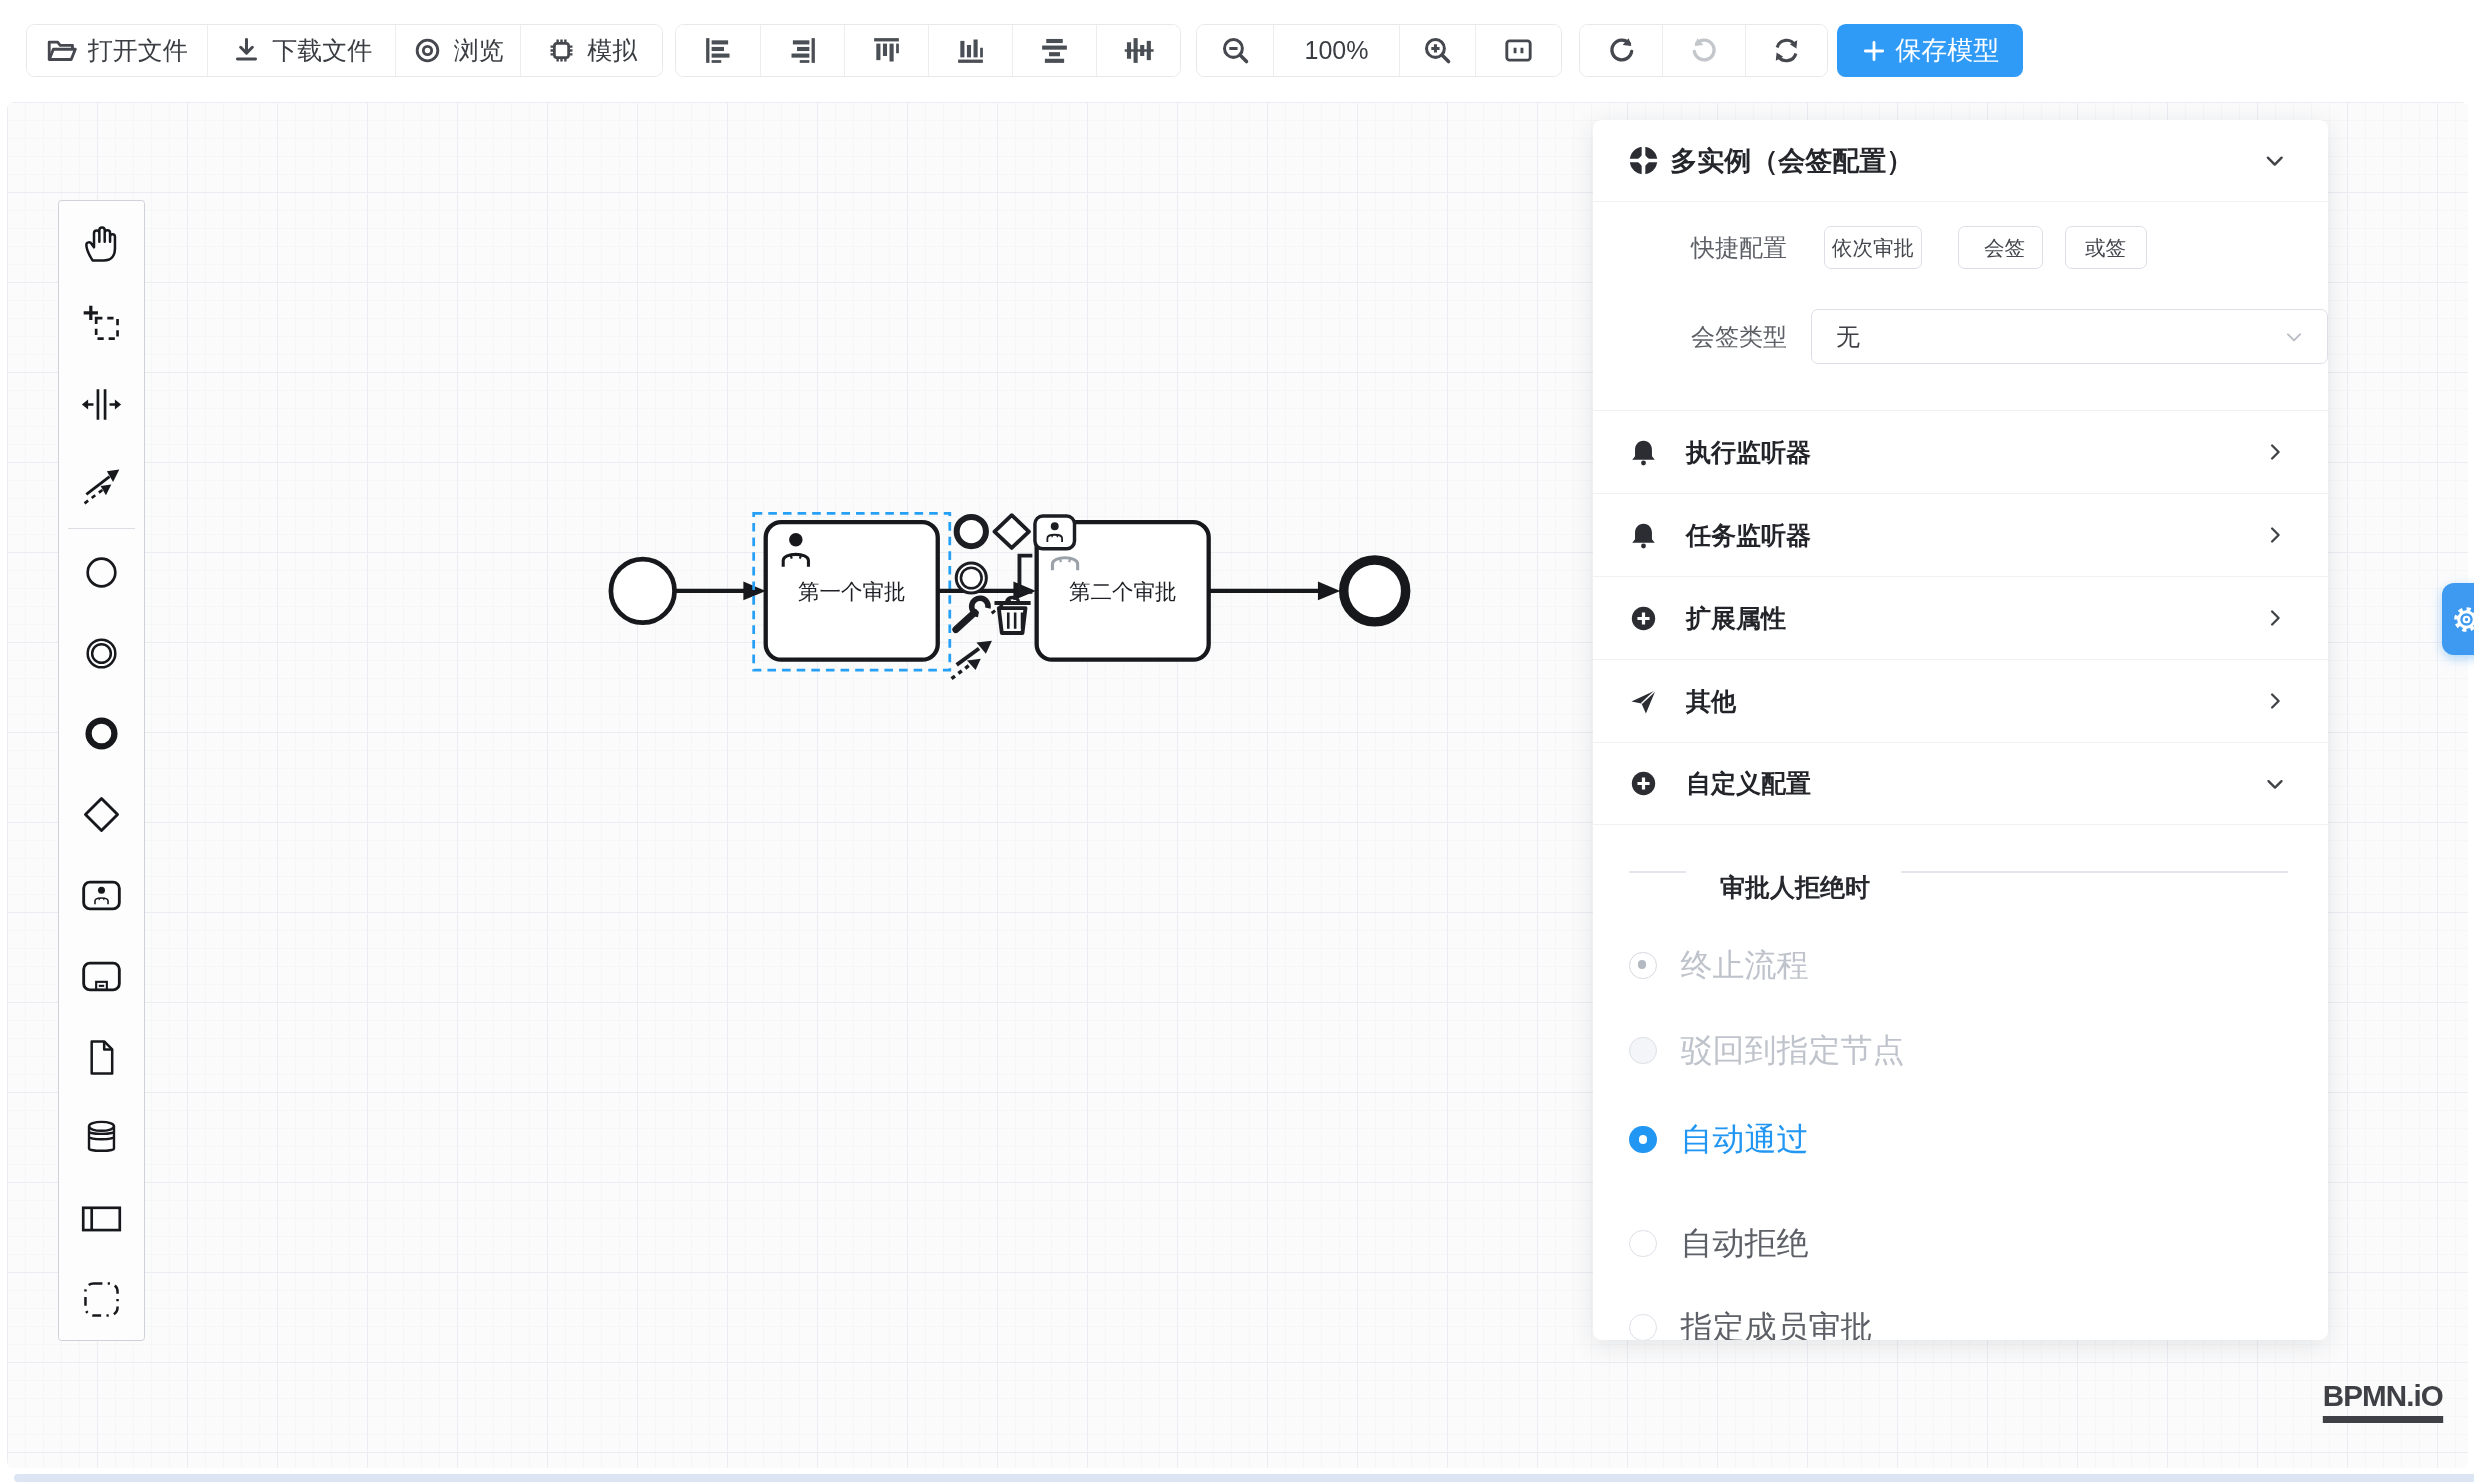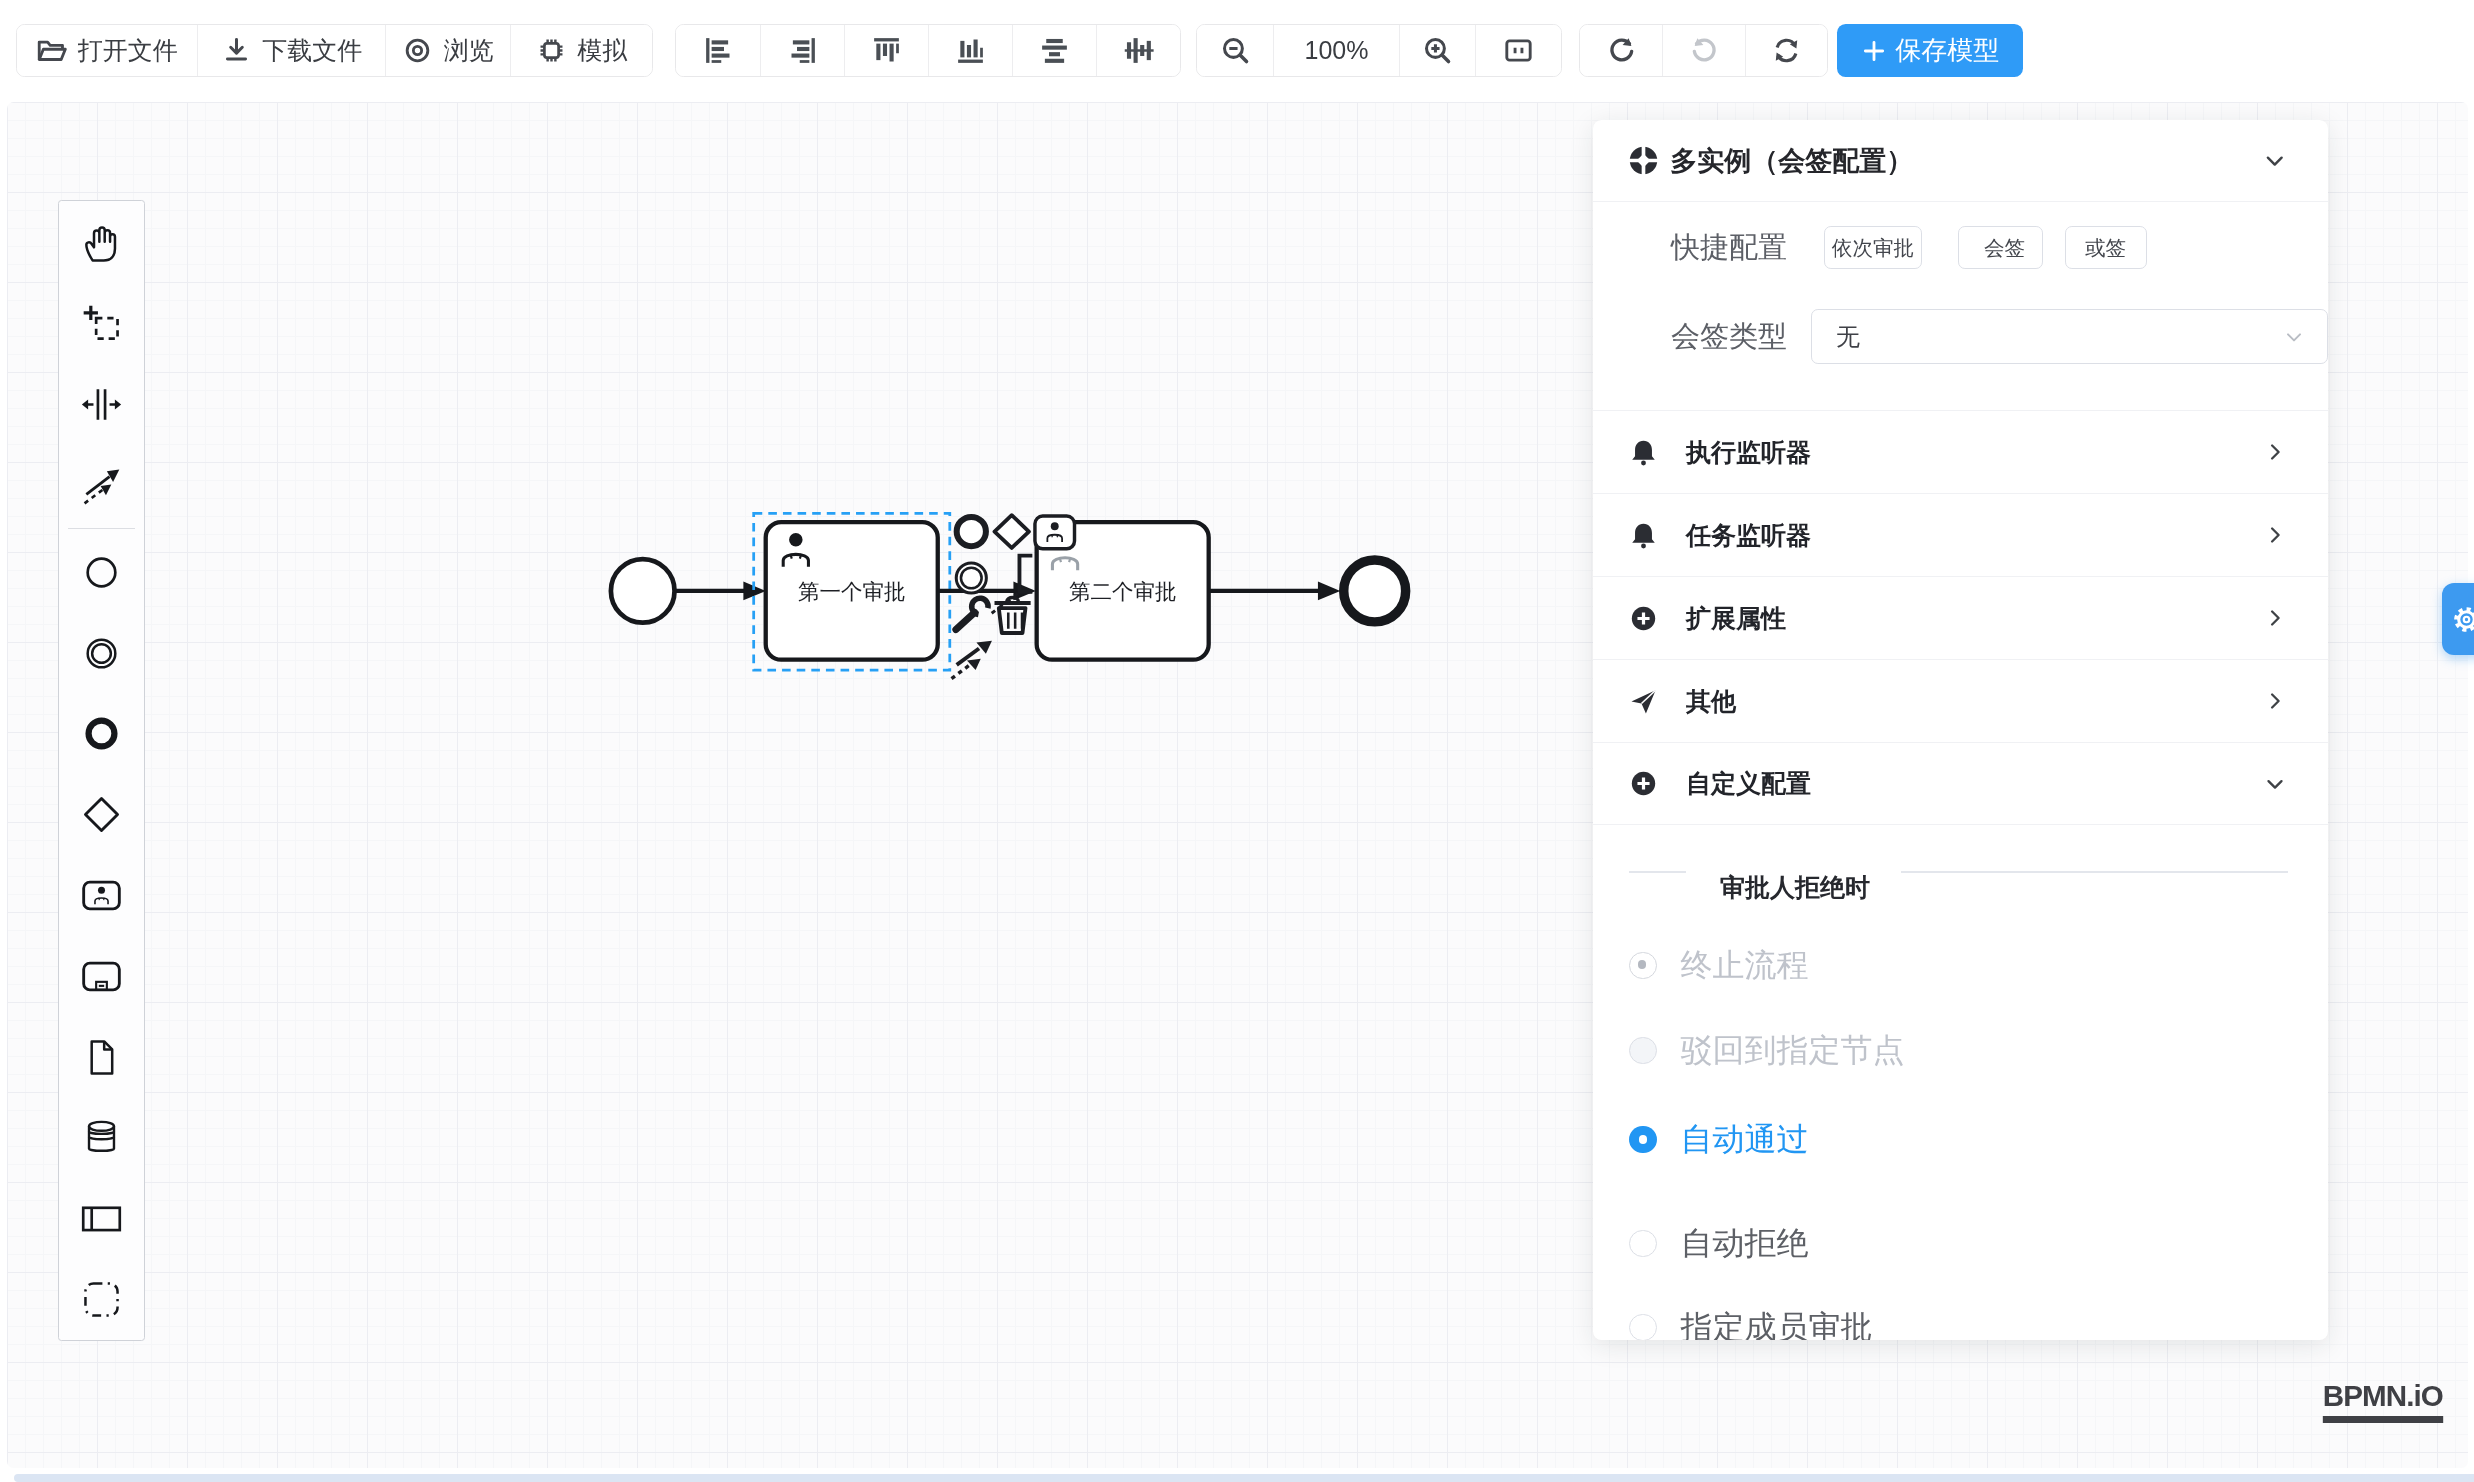--- a/index.html
+++ b/index.html
@@ -36,21 +36,21 @@
   .pal-item { width:81px; height:81px; display:flex; align-items:center; justify-content:center; cursor:pointer; }
   .pal-div { width:67px; height:0; border-top:1.7px solid #dcdee3; margin:1.7px 0 3.4px; }
 
   
   .panel { position:absolute; left:1593px; top:120px; width:735px; height:1220px; background:#fff;
     border-radius:8.6px; box-shadow:0 5.2px 26px rgba(32,37,44,.10); z-index:25; color:#333; overflow:hidden; }
   .p-header { height:82px; display:flex; align-items:center; padding:0 40px 0 34px; border-bottom:1.7px solid #f0f1f4; }
   .p-title { font-size:27px; font-weight:bold; color:#25262b; margin-left:10.3px; }
   .grow { flex:1; }
   .p-quick { margin-top:24px; display:flex; align-items:center; height:43px; }
-  .p-label { width:194px; text-align:right; font-size:29px; color:#5c5f66; flex:0 0 auto; }
+  .p-label { width:194px; text-align:right; font-size:24px; color:#5c5f66; flex:0 0 auto; }
   .qbtn { height:43px; border:1.7px solid #dcdfe6; border-radius:6.9px; background:#fff; font-size:20.6px; color:#43464d;
     display:flex; align-items:center; justify-content:center; cursor:pointer; }
   .qb1 { width:98px; margin-left:37px; } .qb2 { width:85px; margin-left:36px;padding-left:8px; } .qb3 { width:82px; margin-left:21.5px; }
   .p-type { margin-top:40px; display:flex; align-items:center; height:55px; }
   .p-select { width:594px; height:55px; margin-left:24px; border:1.7px solid #dcdfe6; border-radius:6.9px;
     display:flex; align-items:center; padding:0 20.6px 0 24px; font-size:24px; color:#3f4147; cursor:pointer; }
   .p-secs { margin-top:46px; }
   .p-sec { height:83px; display:flex; align-items:center; padding:0 40px 0 36px; border-top:1.7px solid #f0f1f4; cursor:pointer;gap:16px; }
   .p-sec:last-child { border-bottom:1.7px solid #f0f1f4; }
   .p-sec .s-label { font-size:25px; font-weight:bold; color:#22242a; margin-left:12px; }
@@ -99,21 +99,21 @@
     </symbol>
     <symbol id="sym-plus-circle" viewBox="0 0 36 36">
       <circle cx="18" cy="18" r="14.5" fill="#2b2d33"></circle>
       <path d="M18 10.5 V25.5 M10.5 18 H25.5" stroke="#fff" stroke-width="4"></path>
     </symbol>
   </defs>
 </svg>
 
 <div class="toolbar">
 
-  <div class="tgroup" style="left:16px;text-align:center;">
+  <div class="tgroup" style="left:26px;text-align:center;">
     <div class="tbtn" style="width:180px;">
       <svg width="31" height="31" viewBox="0 0 24 24">
         <path d="M2.5 19 V5.5 h6.5 l2 2.5 h9.5 v3.5" fill="none" stroke="#45484e" stroke-width="2.2" stroke-linejoin="round"></path>
         <path d="M2.5 19 l3.2 -8 h17 l-3.2 8 z" fill="none" stroke="#45484e" stroke-width="2.2" stroke-linejoin="round"></path>
       </svg>
       <span>打开文件</span>
     </div>
     <div class="tbtn" style="width:188px;">
       <svg width="31" height="31" viewBox="0 0 24 24">
         <path d="M12 3.5 V13.5 M7.5 9.5 L12 14 L16.5 9.5 M5 18.5 H19" fill="none" stroke="#45484e" stroke-width="2.3" stroke-linecap="round" stroke-linejoin="round"></path>

